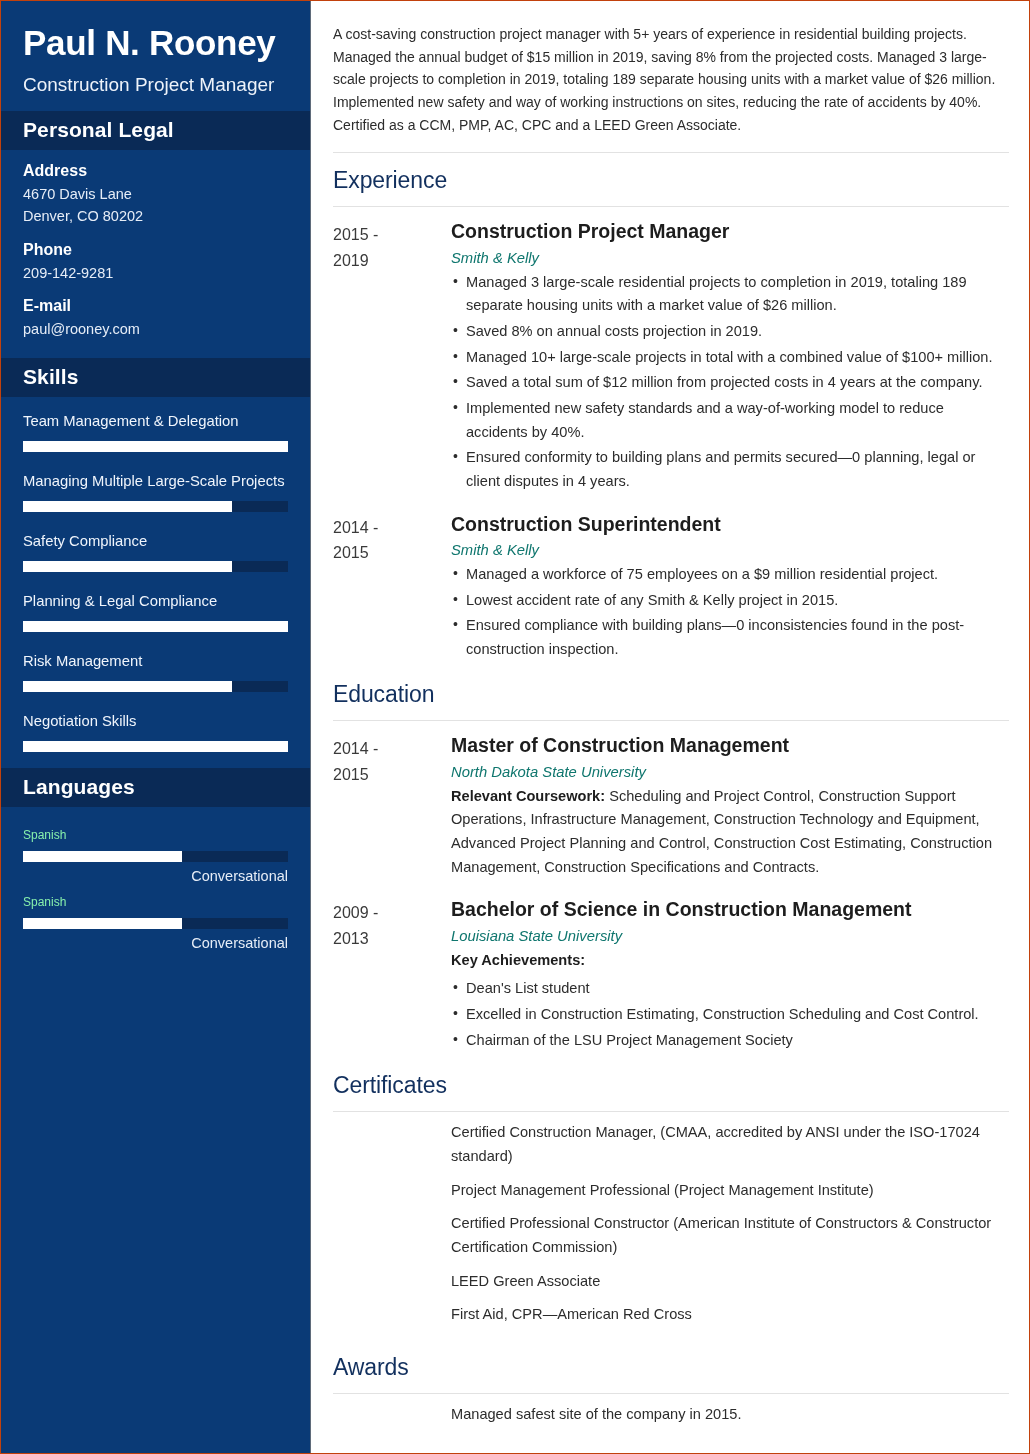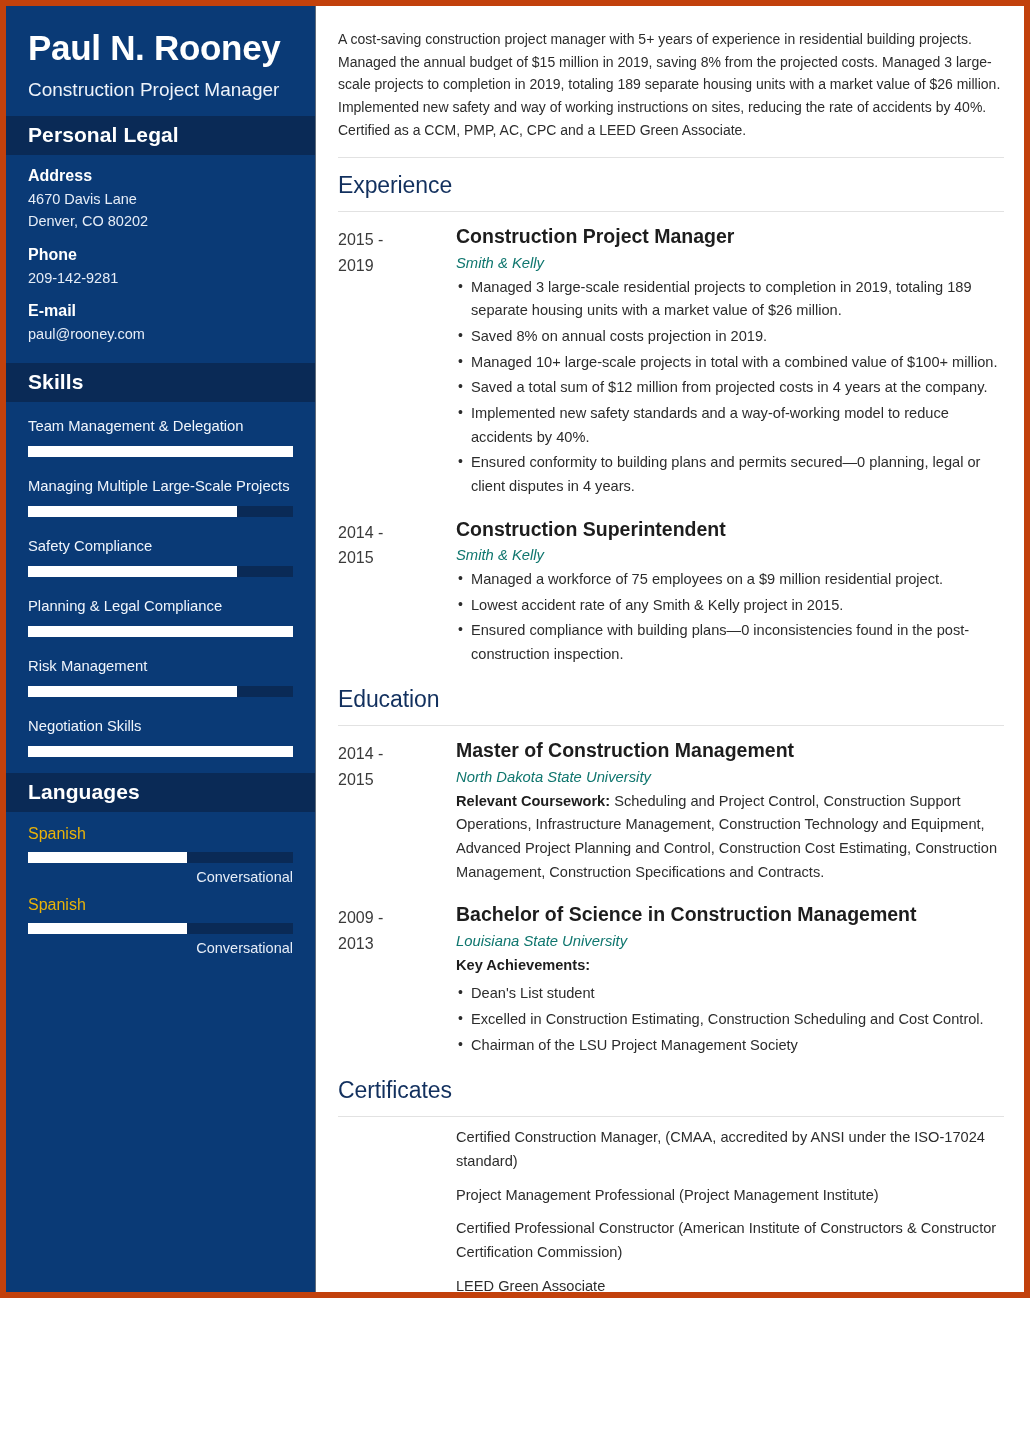--- a/index.html
+++ b/index.html
@@ -7,23 +7,23 @@
   html, body {
     width: 1030px;
     height: 1454px;
     background: #ffffff;
     font-family: "Liberation Sans", sans-serif;
   }
 
   .page {
     position: relative;
     width: 1030px;
-    height: 1298px;
+    height: 1454px;
     background: #ffffff;
-    border: 6px solid #c2410c;
+    border: 1px solid #c2410c;
     display: flex;
     overflow: hidden;
   }
 
   
   .sidebar {
     width: 310px;
     flex: 0 0 310px;
     background: #0a3a76;
     color: #ffffff;
@@ -89,23 +89,24 @@
     position: relative;
   }
   .bar-fill {
     height: 100%;
     background: #ffffff;
   }
 
   .lang-list { padding: 13px 22px 10px 22px; }
   .lang-item { margin-bottom: 11px; }
   .lang-label {
-    font-size: 16px;
-    color: #eab308;
+    font-size: 12px;
+    color: #86efac;
     margin-bottom: 9px;
+    margin-top: 8px;
   }
   .lang-level {
     font-size: 14.5px;
     color: #e6edf7;
     text-align: right;
     margin-top: 6px;
   }
 
   
   .main {

